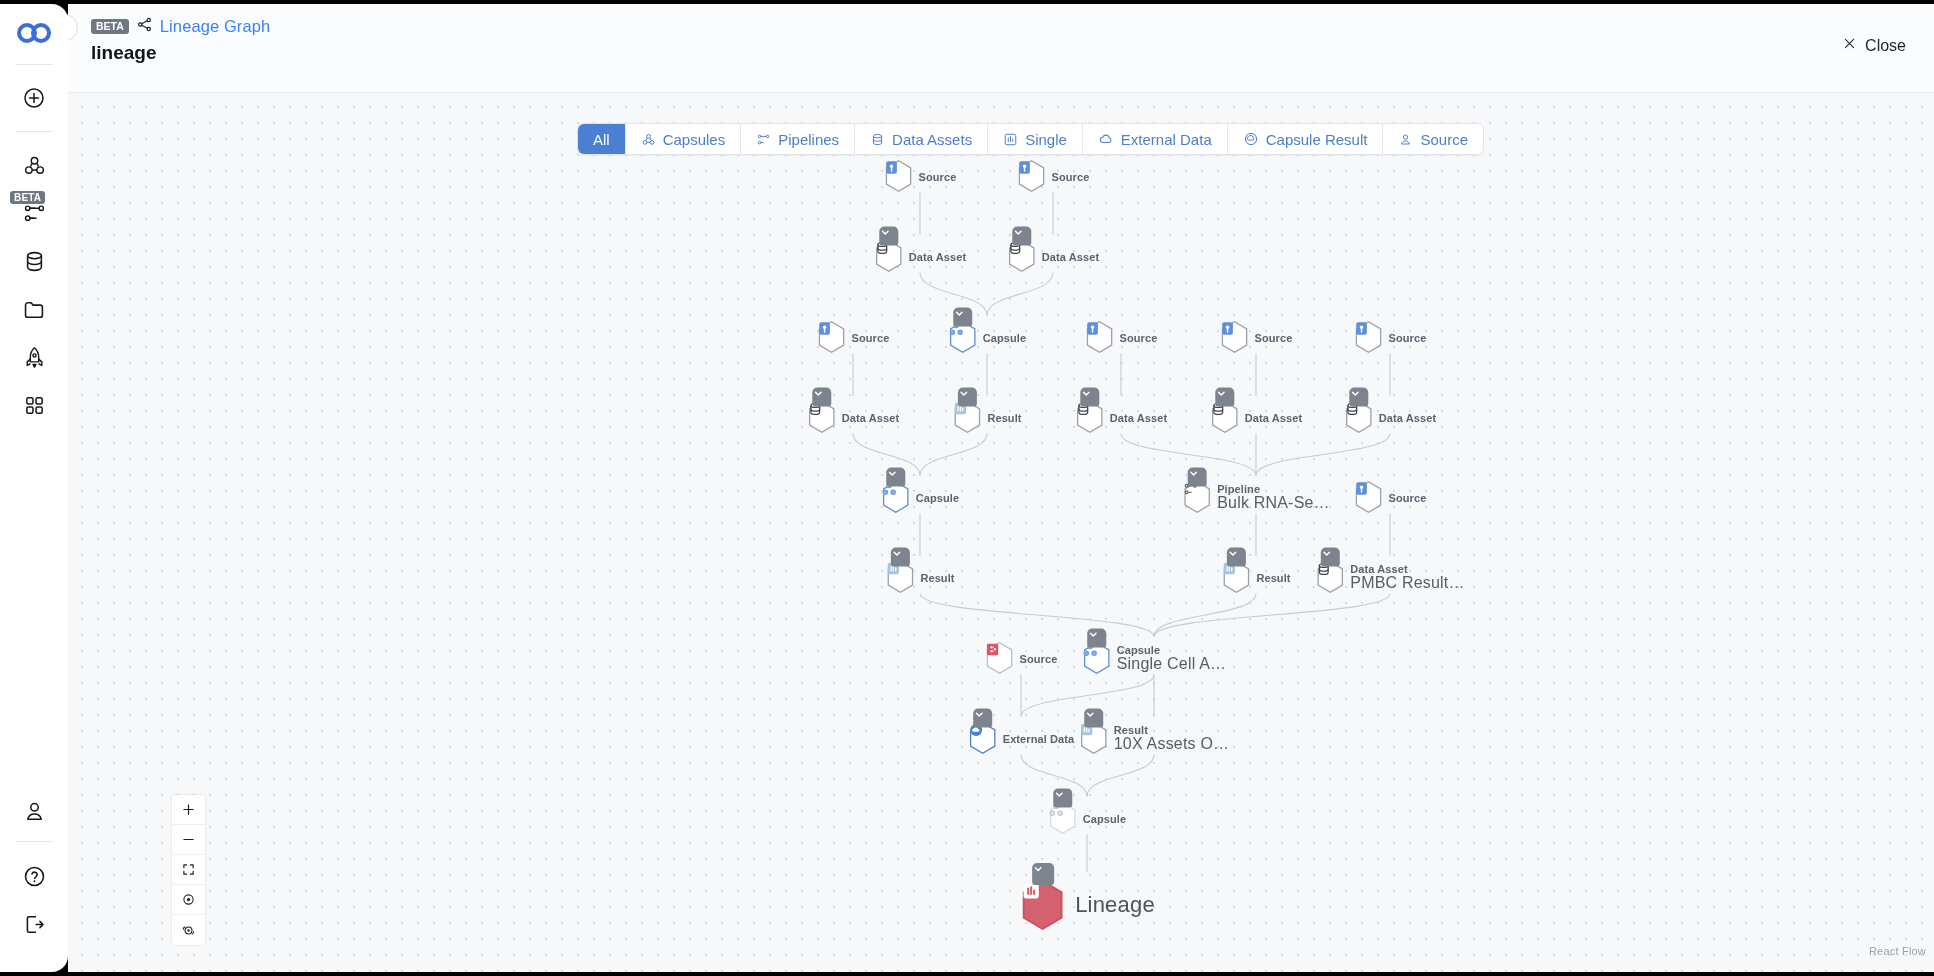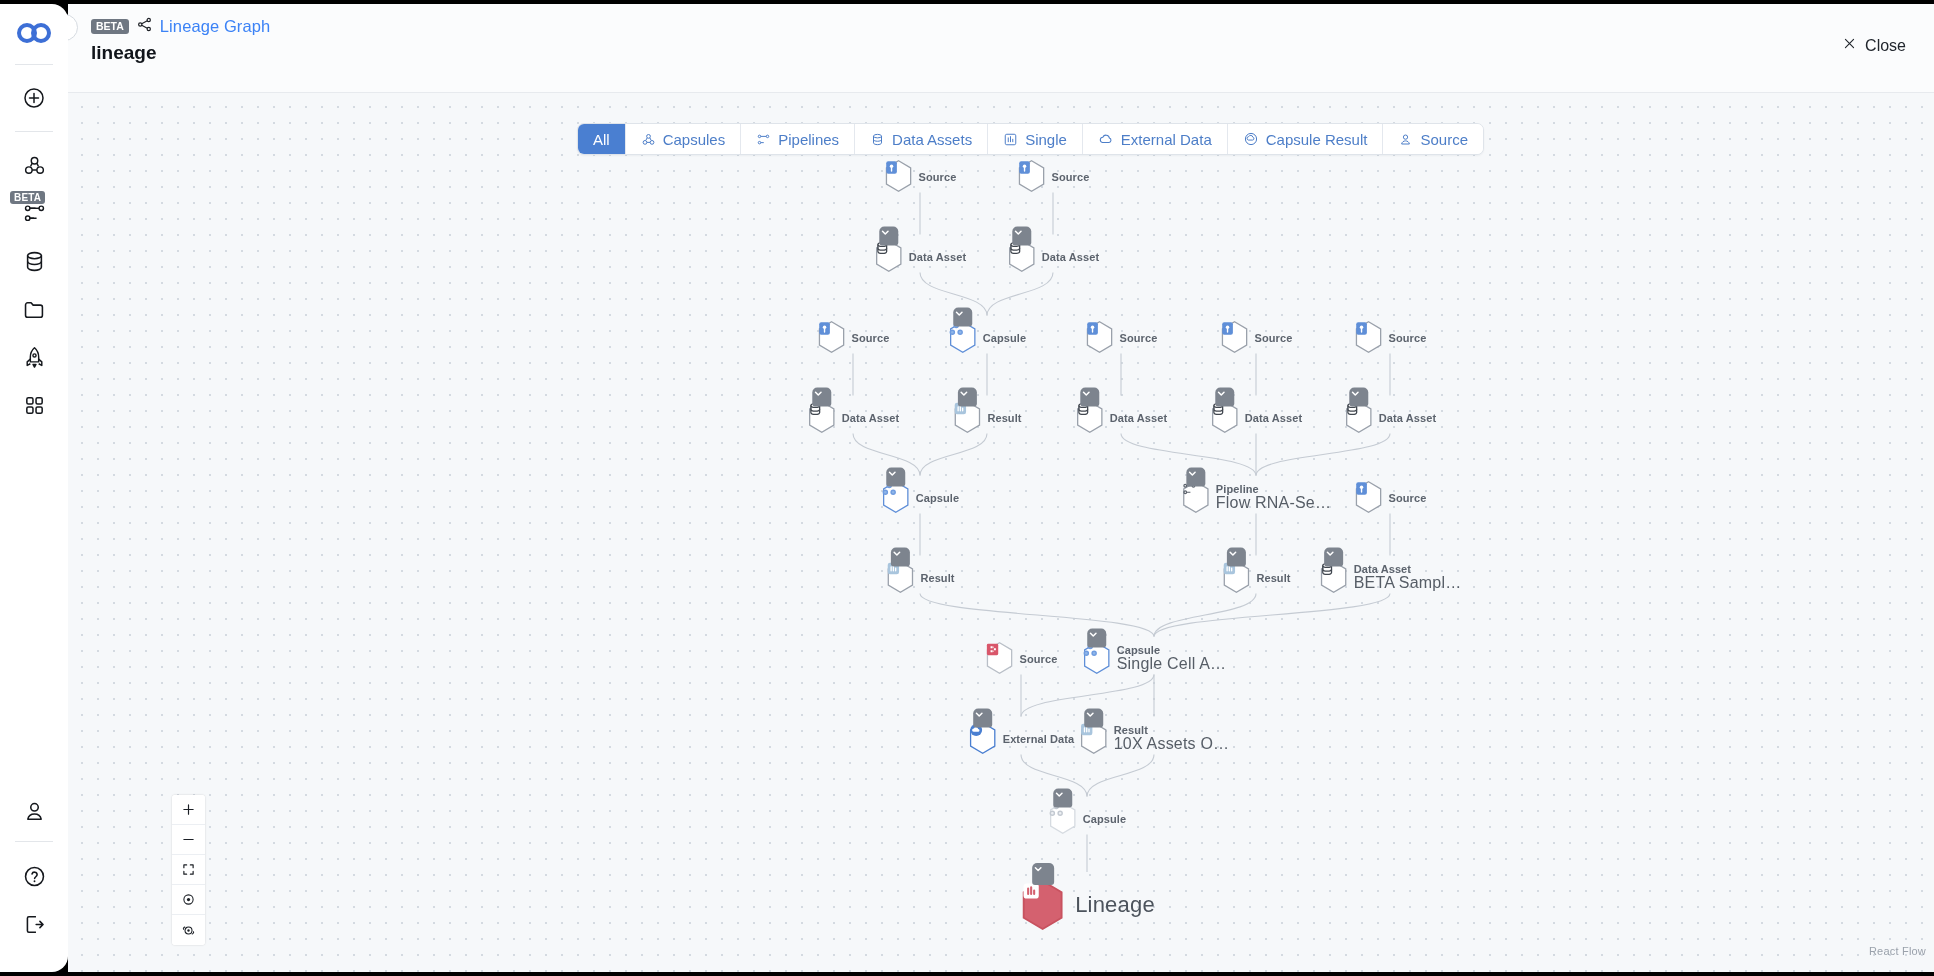--- a/index.html
+++ b/index.html
@@ -771,21 +771,21 @@
                   </svg>
                 </div>
         <div class="chev">
          <svg width="12" height="12" viewBox="0 0 24 24" fill="none" stroke="#fff" stroke-width="3">
            <path d="M6.5 9.5 12 15l5.5-5.5" stroke-linecap="round" stroke-linejoin="round"></path>
                   </svg>
        </div>
      </div>
               <div class="labels">
        <div class="lab-type">Pipeline</div>
-       <div class="lab-name">Flow RNA-Se…</div>
+       <div class="lab-name">Bulk RNA-Se…</div>
      </div>
             </div>
             <div class="node" style="left: 1322px; top: 404px;">
               <div class="hex">
         <svg width="30" height="33" viewBox="0 0 30 33">
                   <path d="M15 1.2 27.1 8.4 27.1 24.6 15 31.8 2.9 24.6 2.9 8.4Z" fill="#ffffff" stroke="#9aa1ab" stroke-width="1.3"></path>
                 </svg>
         <div class="glyph">
                   <svg width="16" height="16" viewBox="0 0 24 24">
                     <rect x="4" y="2.5" width="16" height="19" rx="3" fill="#5f8fd8"></rect>
@@ -857,21 +857,21 @@
                   </svg>
                 </div>
         <div class="chev">
          <svg width="12" height="12" viewBox="0 0 24 24" fill="none" stroke="#fff" stroke-width="3">
            <path d="M6.5 9.5 12 15l5.5-5.5" stroke-linecap="round" stroke-linejoin="round"></path>
                   </svg>
        </div>
      </div>
               <div class="labels">
        <div class="lab-type">Data Asset</div>
-       <div class="lab-name">BETA Sampl…</div>
+       <div class="lab-name">PMBC Result…</div>
      </div>
             </div>
             <div class="node" style="left: 953px; top: 565px;">
               <div class="hex">
         <svg width="30" height="33" viewBox="0 0 30 33">
                   <path d="M15 1.2 27.1 8.4 27.1 24.6 15 31.8 2.9 24.6 2.9 8.4Z" fill="#ffffff" stroke="#b9bfc7" stroke-width="1.3"></path>
                 </svg>
         <div class="glyph">
                   <svg width="16" height="16" viewBox="0 0 24 24">
                     <rect x="3.5" y="3.5" width="17" height="17" rx="2" fill="#d9566a"></rect>

